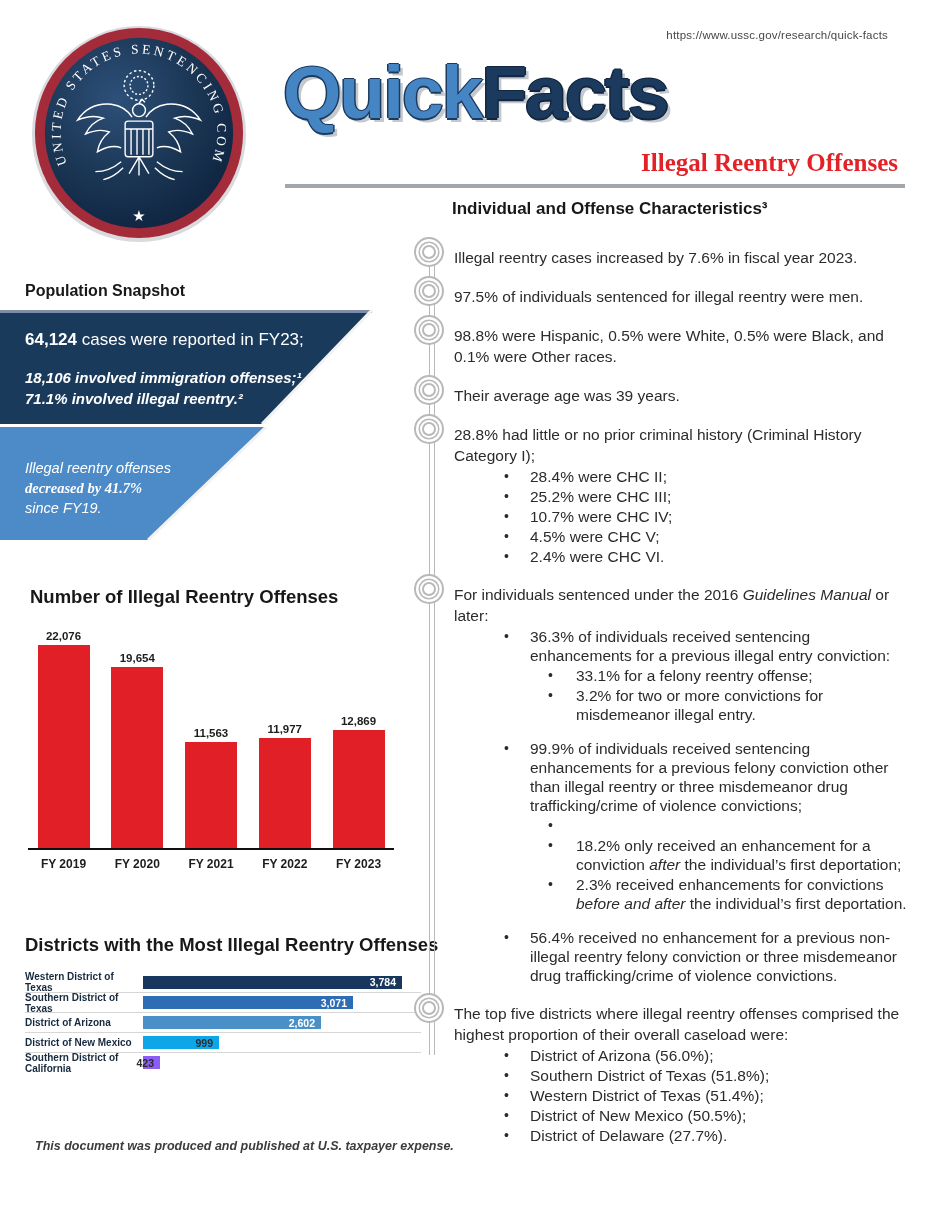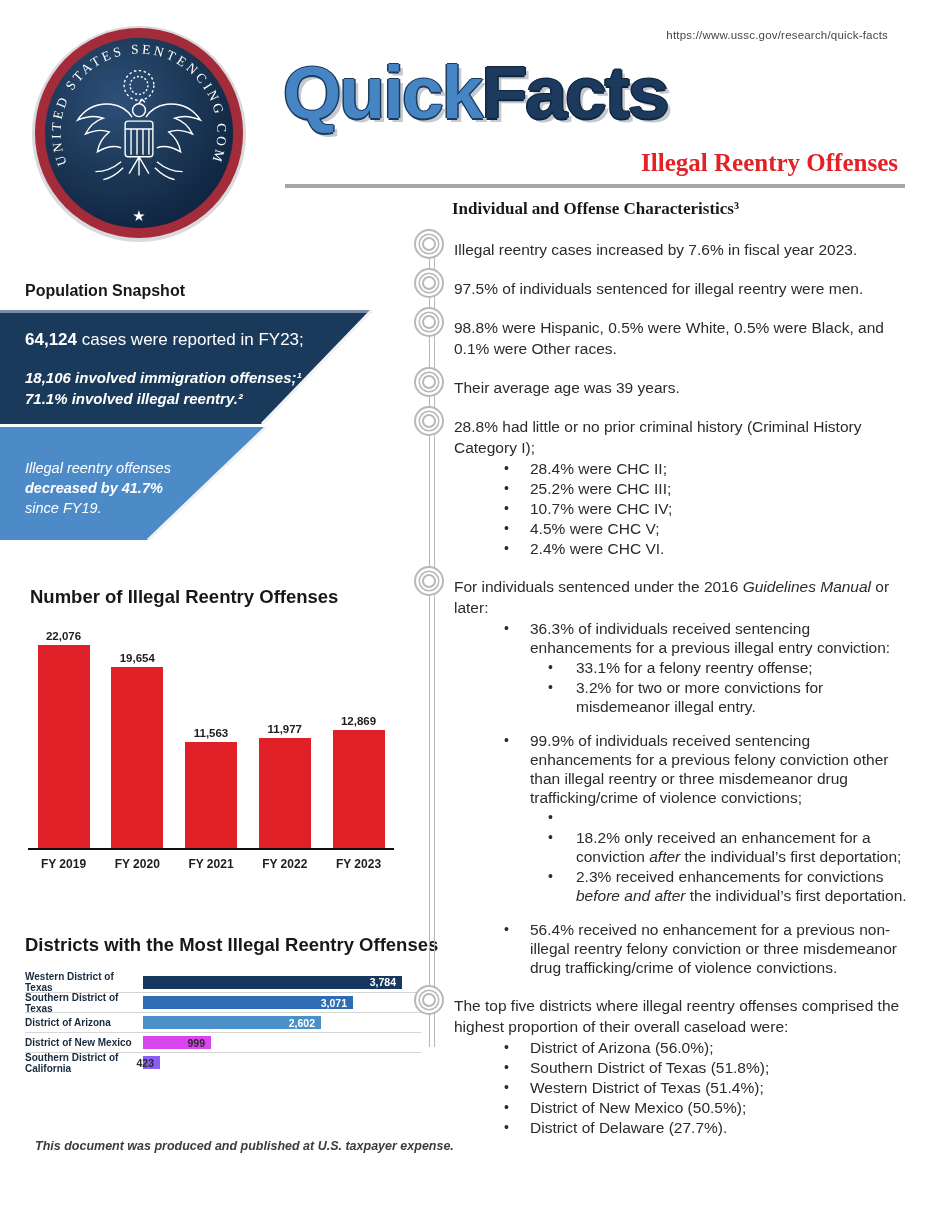--- a/index.html
+++ b/index.html
@@ -19,21 +19,21 @@
   
   .snap-head{position:absolute;left:25px;top:282px;font-size:16px;font-weight:700;color:#181818;}
   .banner1,.banner2{position:absolute;left:0;}
   .banner1{top:310px;}
   .banner2{top:427px;}
   .banner-text1{position:absolute;left:25px;top:330px;color:#fff;width:320px;}
   .bt1-l1{font-size:17px;margin-bottom:17px;}
   .bt1-l1 b{font-weight:700;}
   .bt1-l2{font-size:15px;font-weight:700;font-style:italic;line-height:21px;}
   .banner-text2{position:absolute;left:25px;top:458px;color:#fff;font-size:14.5px;font-style:italic;line-height:20px;}
-  .banner-text2 .bd{font-weight:700;}
+  .banner-text2 .bd{font-weight:700;font-family:Liberation Serif, serif;}
 
   .vtitle{position:absolute;left:30px;top:586px;font-size:18.5px;font-weight:700;color:#181818;}
   .vchart{position:absolute;left:28px;top:618px;width:366px;}
   .vbars{display:flex;align-items:flex-end;justify-content:space-between;height:230px;
          border-bottom:2.5px solid #101010;}
   .vgroup{width:71px;display:flex;flex-direction:column;align-items:center;justify-content:flex-end;}
   .vval{font-size:11.5px;font-weight:600;color:#1d1d1d;margin-bottom:3px;}
   .vbar{width:52px;background:#e01f26;}
   .vcats{display:flex;justify-content:space-between;margin-top:7px;}
   .vcat{width:71px;text-align:center;font-size:12px;font-weight:700;color:#1d1d1d;}
@@ -43,22 +43,22 @@
   .hrow{display:flex;align-items:center;height:20px;box-sizing:border-box;}
   .hrow + .hrow{border-top:1px solid #d6d6d6;}
   .hlabel{width:118px;font-size:10px;font-weight:700;color:#16293d;}
   .hbarwrap{flex:1;height:13px;position:relative;}
   .hbar{height:13px;position:relative;}
   .hval{position:absolute;right:6px;top:50%;transform:translateY(-50%);font-size:10.5px;font-weight:700;}
 
   .footer{position:absolute;left:35px;top:1139px;font-size:12.5px;font-weight:700;font-style:italic;color:#3c3c3c;}
 
   
-  .ioc-head{position:absolute;left:452px;top:199px;font-size:17px;font-weight:700;color:#181818;font-family:Liberation Serif, serif;}
-  .timeline{position:absolute;left:418px;top:221px;width:497px;font-size:15.5px;color:#2b2b2b;}
+  .ioc-head{position:absolute;left:452px;top:199px;font-size:17px;font-weight:700;color:#181818;}
+  .timeline{position:absolute;left:418px;top:229px;width:497px;font-size:15.5px;color:#2b2b2b;}
   .tl-line{position:absolute;left:11px;top:14px;height:812px;width:4px;
            border-left:1.5px solid #b8b8b8;border-right:1.5px solid #b8b8b8;}
   .titem{position:relative;padding-left:36px;margin-top:18px;line-height:21px;}
   .titem:first-of-type{margin-top:0;}
   .ring{position:absolute;left:4px;top:-2px;width:10px;height:10px;border-radius:50%;background:#fff;
         border:2px solid #b8b8b8;
         box-shadow:0 0 0 2px #fff,0 0 0 3.5px #b8b8b8,0 0 0 6px #fff,0 0 0 8px #b8b8b8;}
   .b1{position:relative;display:flex;padding-left:86px;line-height:19px;margin-top:1px;}
   .b2{position:relative;display:flex;padding-left:130px;line-height:19px;margin-top:1px;}
   .b1 .dot{width:26px;flex:none;}
@@ -196,21 +196,21 @@
         <div class="hlabel">District of Arizona</div>
         <div class="hbarwrap">
           <div class="hbar" style="width: 178px; background: rgb(74, 144, 200);">
             <span class="hval" style="color: rgb(255, 255, 255);">2,602</span>
           </div>
         </div>
       </div>
       <div class="hrow">
         <div class="hlabel">District of New Mexico</div>
         <div class="hbarwrap">
-          <div class="hbar" style="width: 68px; background: #d946ef;">
+          <div class="hbar" style="width: 76px; background: #0ea5e9;">
             <span class="hval" style="color: rgb(43, 43, 43);">999</span>
           </div>
         </div>
       </div>
       <div class="hrow">
         <div class="hlabel">Southern District of California</div>
         <div class="hbarwrap">
           <div class="hbar" style="width: 17px; background: #8b5cf6;">
             <span class="hval" style="color: rgb(43, 43, 43);">423</span>
           </div>

